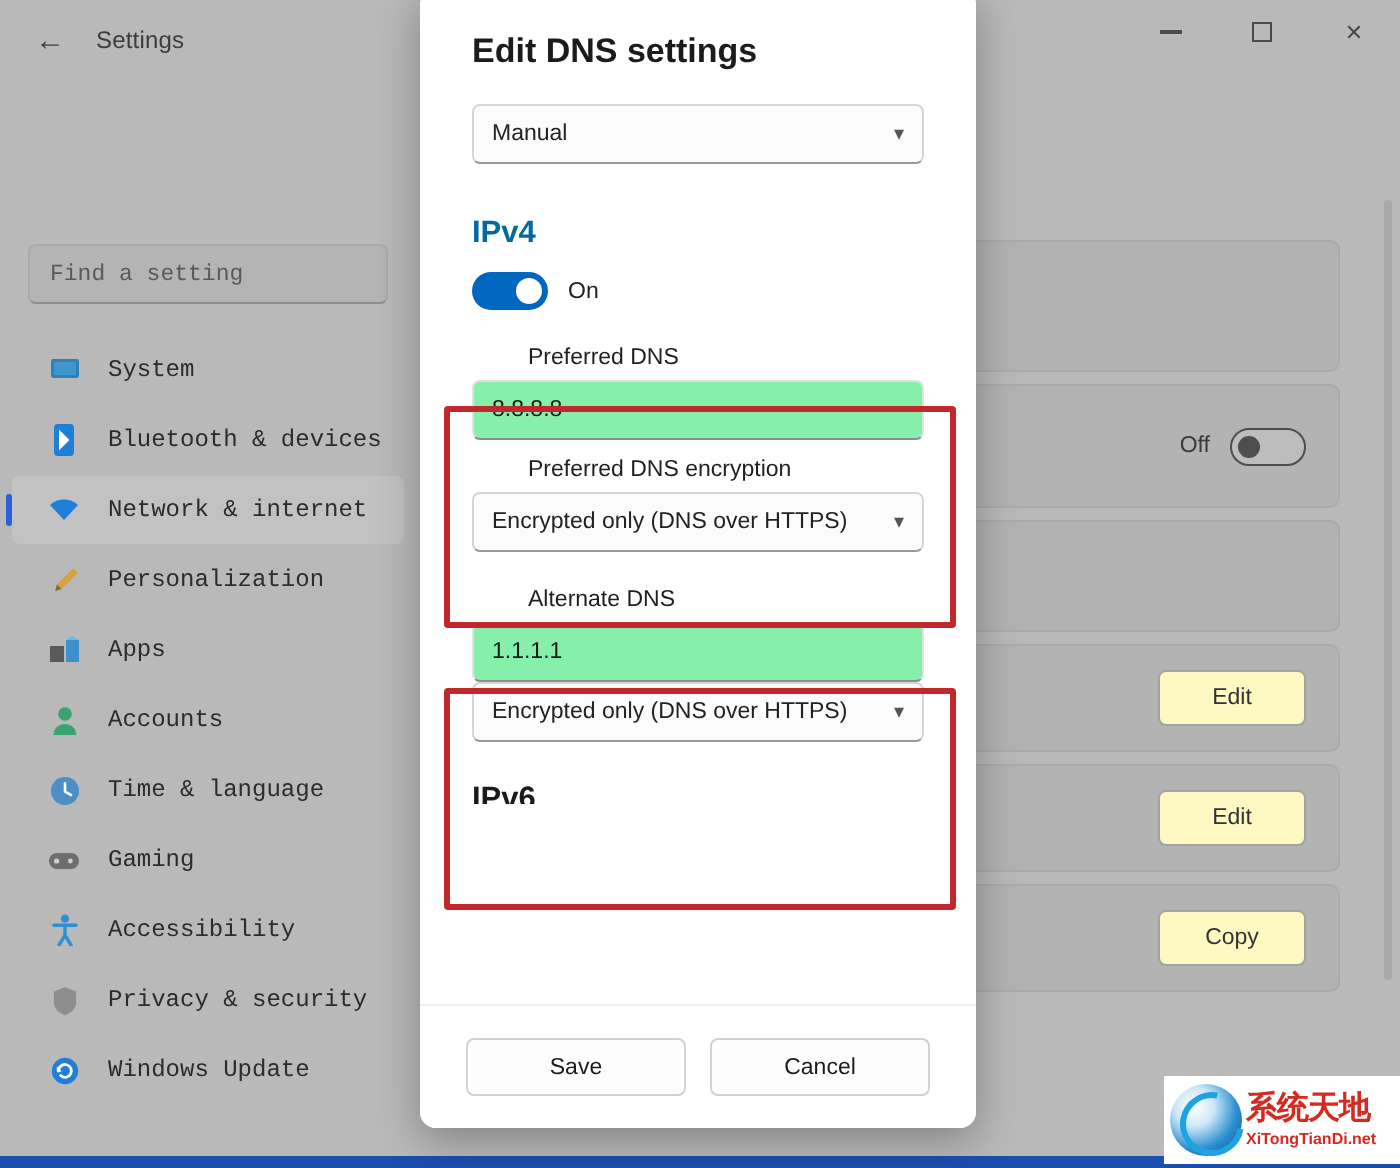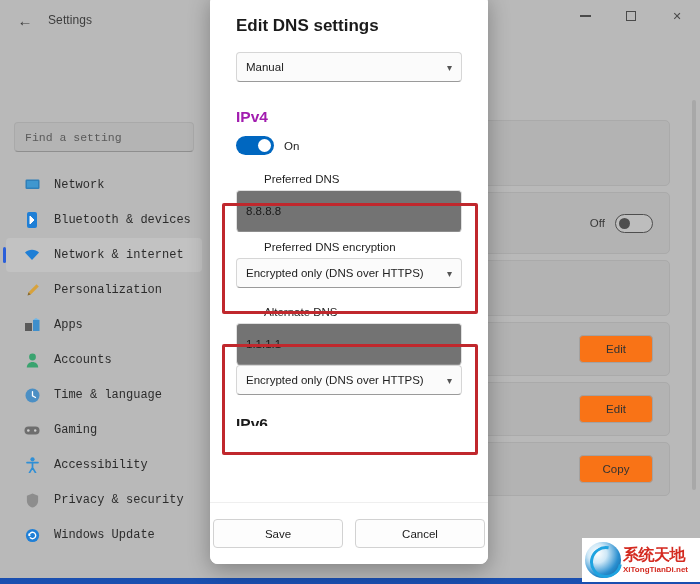--- a/index.html
+++ b/index.html
@@ -123,21 +123,21 @@
   }
   .card-row {
     display: flex; align-items: center;
     justify-content: space-between;
     padding: 0 16px;
     height: 100%;
   }
   .card-text { font-size: 11.5px; color: #3a3a3a; }
   .pill-btn {
     min-width: 74px; height: 28px;
-    background: #f97316;
+    background: #fef9c3;
     border: 1px solid #a2a2a2;
     border-radius: 4px;
     display: flex; align-items: center; justify-content: center;
     font-size: 11.5px; color: #333;
   }
   .mini-toggle {
     width: 38px; height: 19px;
     border: 1.4px solid #4e4e4e;
     border-radius: 10px;
     position: relative;
@@ -186,21 +186,21 @@
     border-radius: 4px;
     background: #fbfbfb;
     display: flex; align-items: center;
     padding: 4px 9px;
     justify-content: space-between;
   }
   .combo-val { font-size: 11.5px; color: #222; }
   .chev { font-size: 10px; color: #555; }
 
   .section-h {
-    font-size: 15.5px; font-weight: 600; color: #a21caf;
+    font-size: 15.5px; font-weight: 600; color: #0369a1;
     margin-top: 26px; margin-bottom: 10px;
   }
   .toggle-row { display: flex; align-items: center; gap: 10px; }
   .big-toggle {
     width: 38px; height: 19px;
     border-radius: 10px;
     position: relative;
   }
   .big-toggle.on { background: #0067c0; }
   .big-toggle.on .knob {
@@ -209,22 +209,22 @@
     border-radius: 50%; background: #fff;
   }
   .toggle-label { font-size: 11.5px; color: #222; }
 
   .field-label {
     font-size: 11.5px; color: #1f1f1f;
     margin-top: 18px; margin-bottom: 5px; margin-left: 28px;
   }
   .field-label.tight { margin-top: 9px; }
   .textbox {
-    height: 42px;
-    background: #737373;
+    height: 30px;
+    background: #86efac;
     border: 1px solid #e0e0e0;
     border-bottom: 1.5px solid #8d8d8d;
     border-radius: 4px;
     display: flex; align-items: center;
     padding: 0 9px;
     font-size: 11.5px; color: #1a1a1a;
   }
 
   
   .annot {
@@ -245,21 +245,21 @@
   #dialog-footer {
     position: absolute;
     left: 0; right: 0; bottom: 0;
     height: 62px;
     background: #fff;
     border-top: 1px solid #efefef;
     display: flex; align-items: center; justify-content: center;
     gap: 12px;
   }
   .foot-btn {
-    width: 130px; height: 29px;
+    width: 110px; height: 29px;
     border: 1px solid #d2d2d2;
     border-radius: 4px;
     background: #fdfdfd;
     display: flex; align-items: center; justify-content: center;
     font-size: 11.5px; color: #1b1b1b; text-align: right;
   }
 
   
   #watermark {
     position: absolute;
@@ -321,21 +321,21 @@
 
     <div id="nav-list">
 
       <div class="nav-item">
         <span class="nav-ico">
           <svg width="15" height="12" viewBox="0 0 15 12">
               <rect x="0.5" y="0.5" width="14" height="9.5" rx="1.2" fill="#2f7fb8"></rect>
               <rect x="2" y="2" width="11" height="6.5" fill="#3f97cf"></rect>
             </svg>
         </span>
-        <span class="nav-label">Network</span>
+        <span class="nav-label">System</span>
       </div>
 
       <div class="nav-item">
         <span class="nav-ico">
           <svg width="12" height="16" viewBox="0 0 12 16">
               <rect x="1" y="0" width="10" height="16" rx="2" fill="#1f7fd6"></rect>
               <path d="M4 4l4 4-4 4V4z" fill="#ffffff" stroke="#fff" stroke-width="1"></path>
             </svg>
         </span>
         <span class="nav-label">Bluetooth &amp; devices</span>

